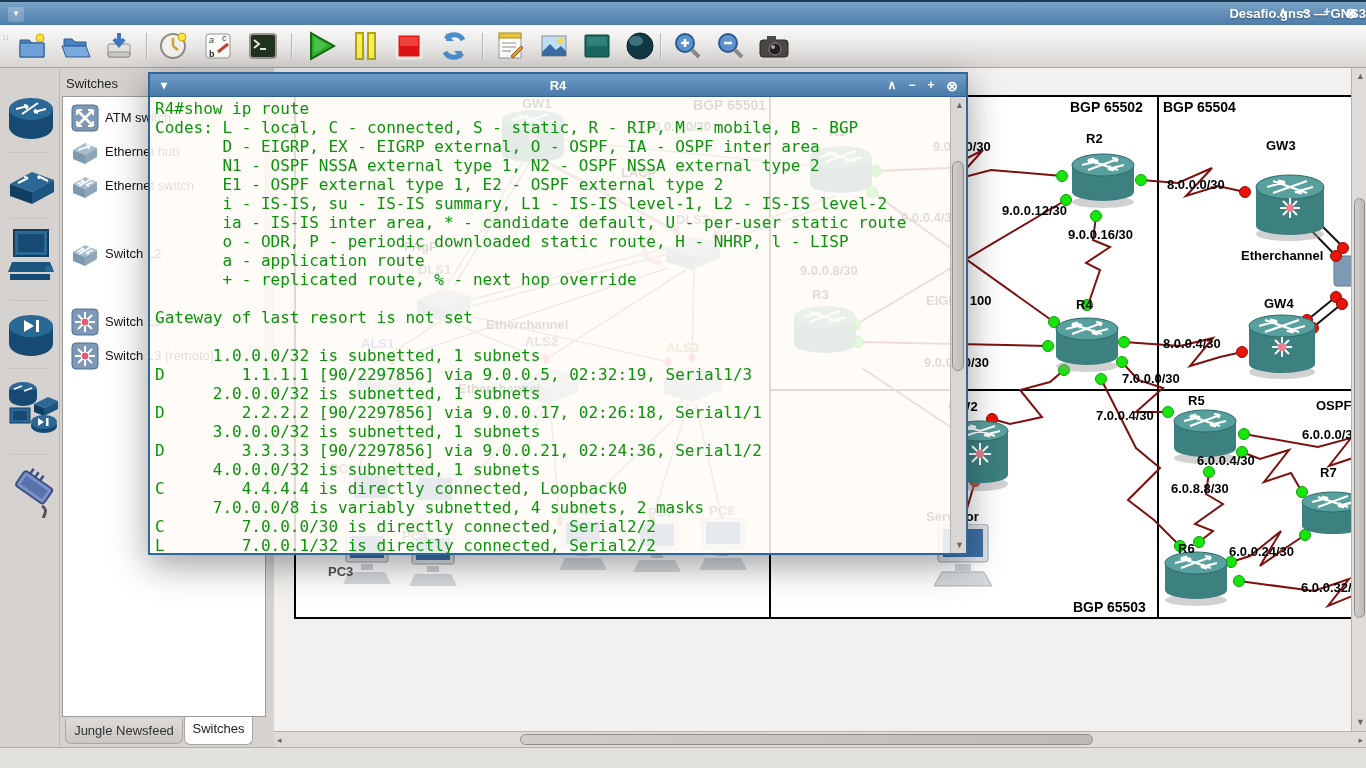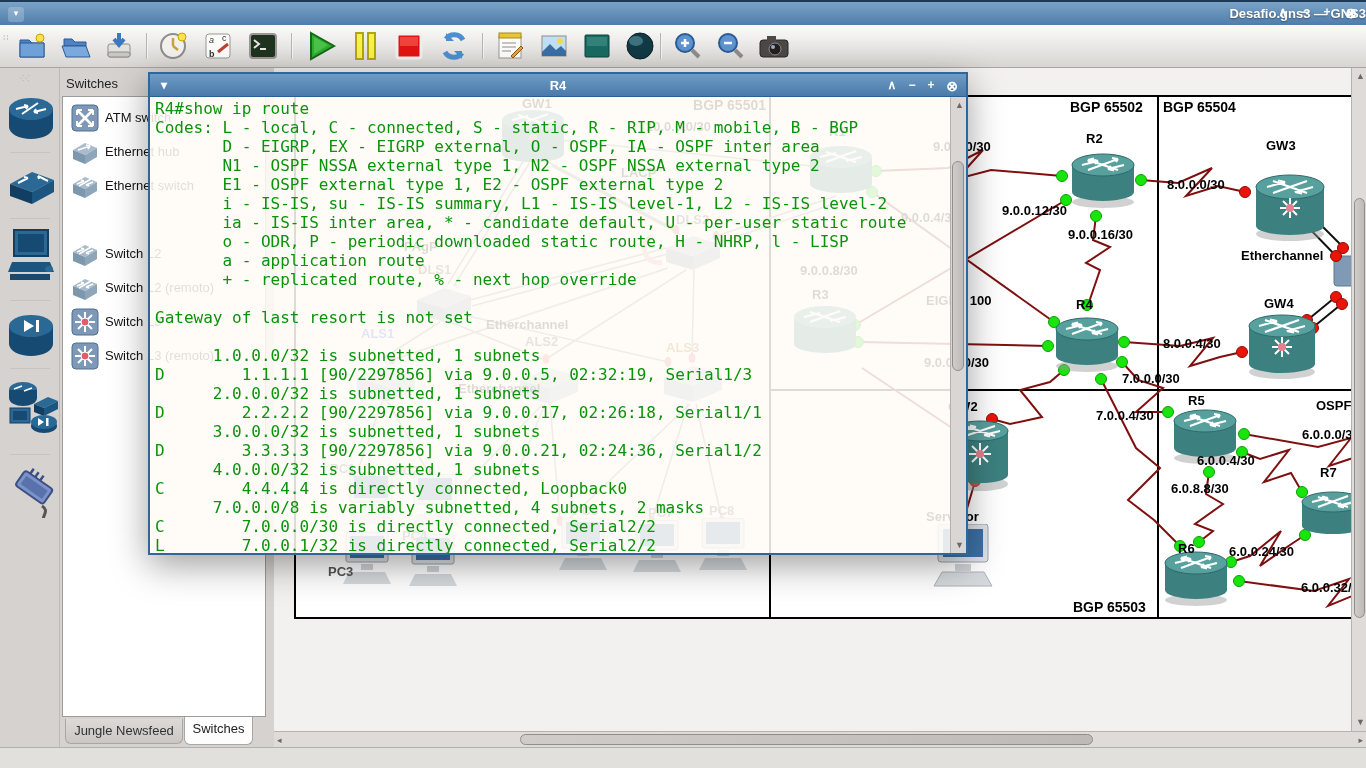--- a/index.html
+++ b/index.html
@@ -320,29 +320,20 @@
     <span class="plabel">Ethernet switch</span>
   </div>
   <div class="pitem" style="top:140px">
     <span class="picon"><svg width="28" height="28">
           <path d="M2 12 L14 5 L26 10 L14 17 Z" fill="#a9bccd"></path>
           <path d="M2 12 L14 17 L14 26 L2 21 Z" fill="#7d97ac"></path>
           <path d="M14 17 L26 10 L26 19 L14 26 Z" fill="#8ea6b9"></path>
           <path d="M6 12 L13 9 M13 9 L10 8 M22 10 L15 13 M15 13 L18 14 M8 14 L20 7" stroke="#fff" stroke-width="1.5" fill="none"></path>
         </svg></span>
     <span class="plabel">Switch L2</span>
-  </div>
-  <div class="pitem" style="top:174px">
-    <span class="picon"><svg width="28" height="28">
-          <path d="M2 12 L14 5 L26 10 L14 17 Z" fill="#a9bccd"></path>
-          <path d="M2 12 L14 17 L14 26 L2 21 Z" fill="#7d97ac"></path>
-          <path d="M14 17 L26 10 L26 19 L14 26 Z" fill="#8ea6b9"></path>
-          <path d="M6 12 L13 9 M13 9 L10 8 M22 10 L15 13 M15 13 L18 14 M8 14 L20 7" stroke="#fff" stroke-width="1.5" fill="none"></path>
-        </svg></span>
-    <span class="plabel">Switch L2 (remoto)</span>
   </div>
   <div class="pitem" style="top:208px">
     <span class="picon"><svg width="28" height="28">
           <rect x="1" y="1" width="26" height="26" rx="4" fill="#7e99b8" stroke="#51708f"></rect>
           <path d="M14 4 L14 24 M4 14 L24 14 M7 7 L21 21 M21 7 L7 21" stroke="#fff" stroke-width="2"></path>
           <circle cx="14" cy="14" r="4" fill="#e85a6a" stroke="#fff"></circle>
         </svg></span>
     <span class="plabel">Switch L3</span>
   </div>
   <div class="pitem" style="top:242px">
@@ -694,21 +685,21 @@
   <div class="lbl" style="left:812px;top:287px">R3</div>
   <div class="lbl" style="left:522px;top:96px">GW1</div>
   <div class="lbl" style="left:926px;top:509px">Servidor</div>
   <div class="lbl" style="left:330px;top:461px;color:#555">PC1</div>
   <div class="lbl" style="left:394px;top:463px;color:#555">PC2</div>
   <div class="lbl" style="left:328px;top:564px;color:#555">PC3</div>
   <div class="lbl" style="left:402px;top:528px;color:#555">PC4</div>
   <div class="lbl" style="left:573px;top:503px;color:#555">PC6</div>
   <div class="lbl" style="left:648px;top:505px;color:#555">PC7</div>
   <div class="lbl" style="left:709px;top:503px;color:#555">PC8</div>
-  <div class="lbl" style="left:361px;top:326px;color:#1d4ed8">ALS1</div>
+  <div class="lbl" style="left:361px;top:336px;color:#1d4ed8">ALS1</div>
   <div class="lbl" style="left:525px;top:334px;color:#444">ALS2</div>
   <div class="lbl" style="left:666px;top:340px;color:#a16207">ALS3</div>
   <div class="lbl" style="left:418px;top:262px;color:#444">DLS1</div>
   <div class="lbl" style="left:676px;top:212px;color:#444">DLS2</div>
 
   <div class="lbl" style="left:933px;top:139px">9.0.0.0/30</div>
   <div class="lbl" style="left:1002px;top:203px">9.0.0.12/30</div>
   <div class="lbl" style="left:1068px;top:227px">9.0.0.16/30</div>
   <div class="lbl" style="left:1167px;top:177px">8.0.0.0/30</div>
   <div class="lbl" style="left:1163px;top:336px">8.0.0.4/30</div>

